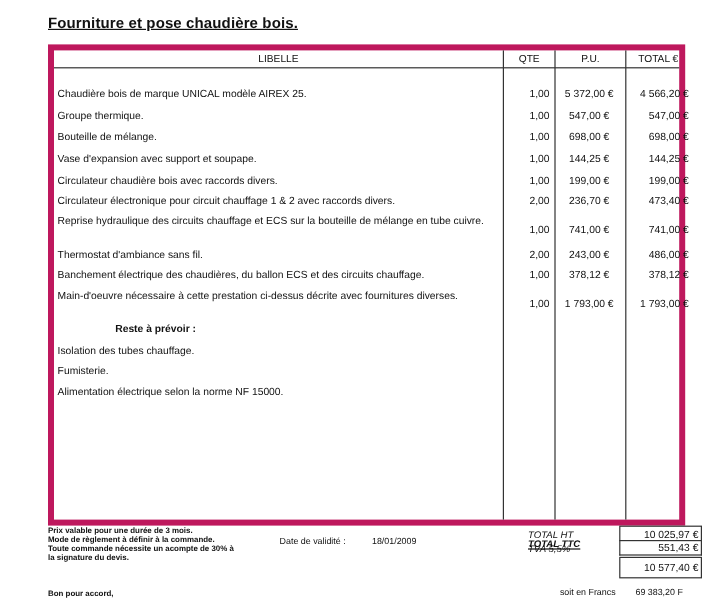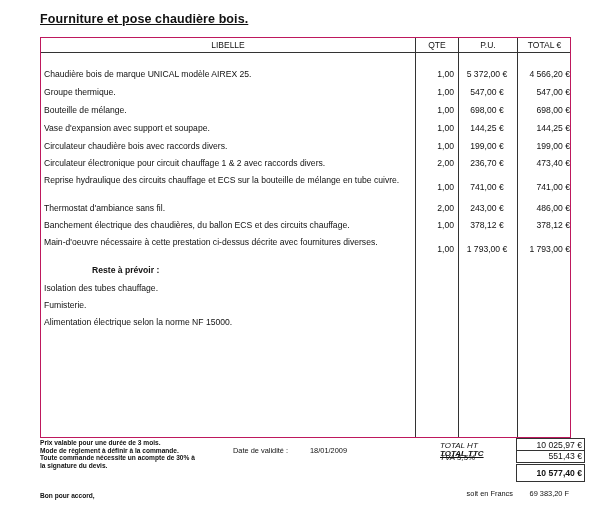--- a/index.html
+++ b/index.html
@@ -1,21 +1,21 @@
 <!DOCTYPE html>
 <html><head>
 <meta charset="utf-8">
 <style>
   html, body { margin: 0; padding: 0; background: #ffffff; }
   body { width: 600px; height: 511px; position: relative; overflow: hidden;
          font-family: "Liberation Sans", sans-serif; color: #111; }
   .title { position: absolute; left: 40px; top: 12px; font-size: 12.5px; font-weight: bold;
            text-decoration: underline; letter-spacing: 0.1px; }
   .table { position: absolute; left: 40px; top: 37px; width: 531px; height: 401px;
-           border: 1px solid #be185d; box-sizing: border-box; }
+           border: 5px solid #be185d; box-sizing: border-box; }
   .vline { position: absolute; top: 0; bottom: 0; width: 1px; background: #333; }
   .hline { position: absolute; left: 0; right: 0; top: 14px; height: 1px; background: #333; }
   .hdr { position: absolute; top: 0; height: 14px; line-height: 14px; font-size: 8.5px; text-align: center; }
   .row { position: absolute; left: 0; right: 0; font-size: 8.6px; }
   .row .lib { position: absolute; left: 3px; width: 365px; line-height: 11px; }
   .row .qte { position: absolute; left: 375px; width: 38px; text-align: right; }
   .row .pu { position: absolute; left: 418px; width: 56px; text-align: center; }
   .row .tot { position: absolute; left: 478px; width: 51px; text-align: right; font-weight: normal; }
   .bold { font-weight: bold; padding-left: 48px; }
   .notes { position: absolute; left: 40px; top: 439px; font-size: 6.6px; font-weight: bold; line-height: 7.6px; }
@@ -130,18 +130,18 @@
 <div class="validity-label">Date de validité :</div>
 <div class="validity-val">18/01/2009</div>
 
 <div class="sum-label" style="top:441px">TOTAL HT</div>
 <div class="sum-box" style="top:438px;height:13px;line-height:12px">10 025,97 €</div>
 
 <div class="sum-label" style="top:453px">TVA 5,5%</div>
 <div class="sum-box" style="top:450px;height:13px;line-height:12px;border-top:none">551,43 €</div>
 
 <div class="sum-label ttc-label" style="top:449px">TOTAL TTC</div>
-<div class="sum-box" style="top:464px;height:18px;line-height:17px;font-weight:bold">10 577,40 €</div>
+<div class="sum-box" style="top:464px;height:18px;line-height:17px;font-weight:normal">10 577,40 €</div>
 
 <div class="francs-label">soit en Francs</div>
 <div class="francs-val">69 383,20 F</div>
 
 <div class="bon">Bon pour accord,</div>
 
 </body></html>

